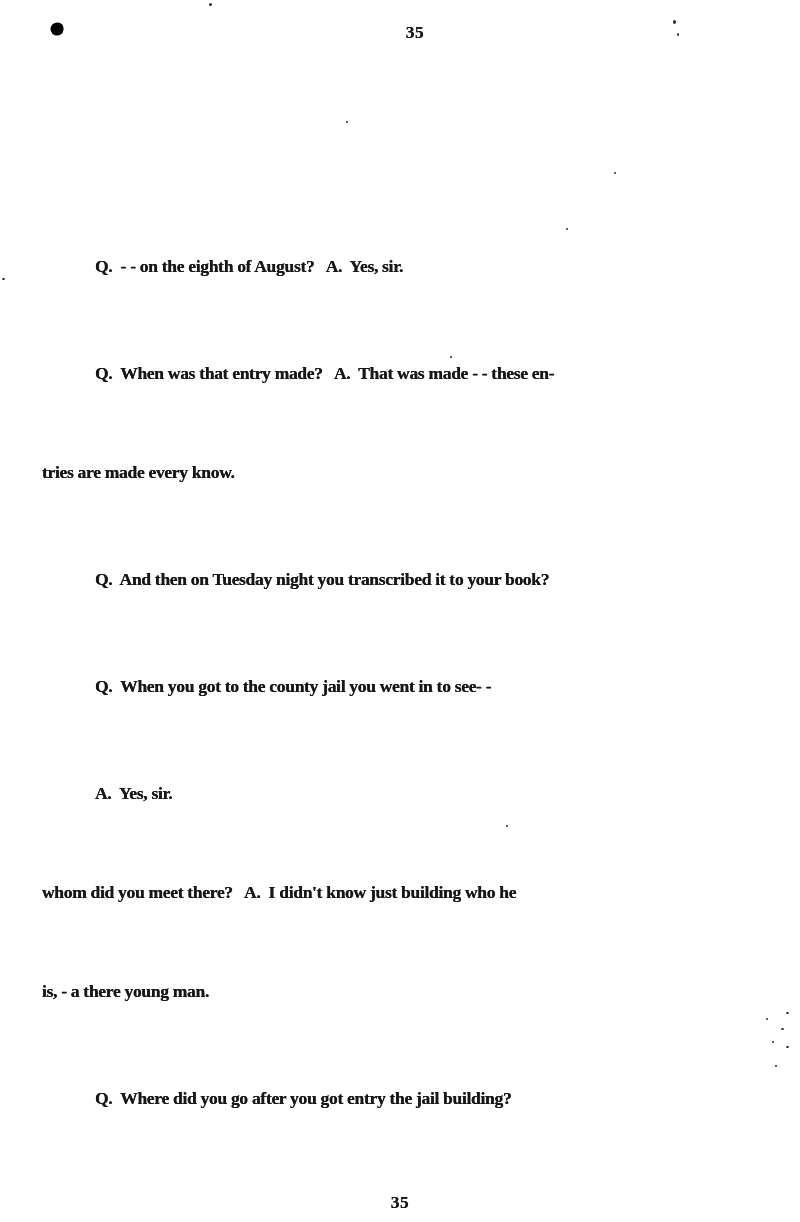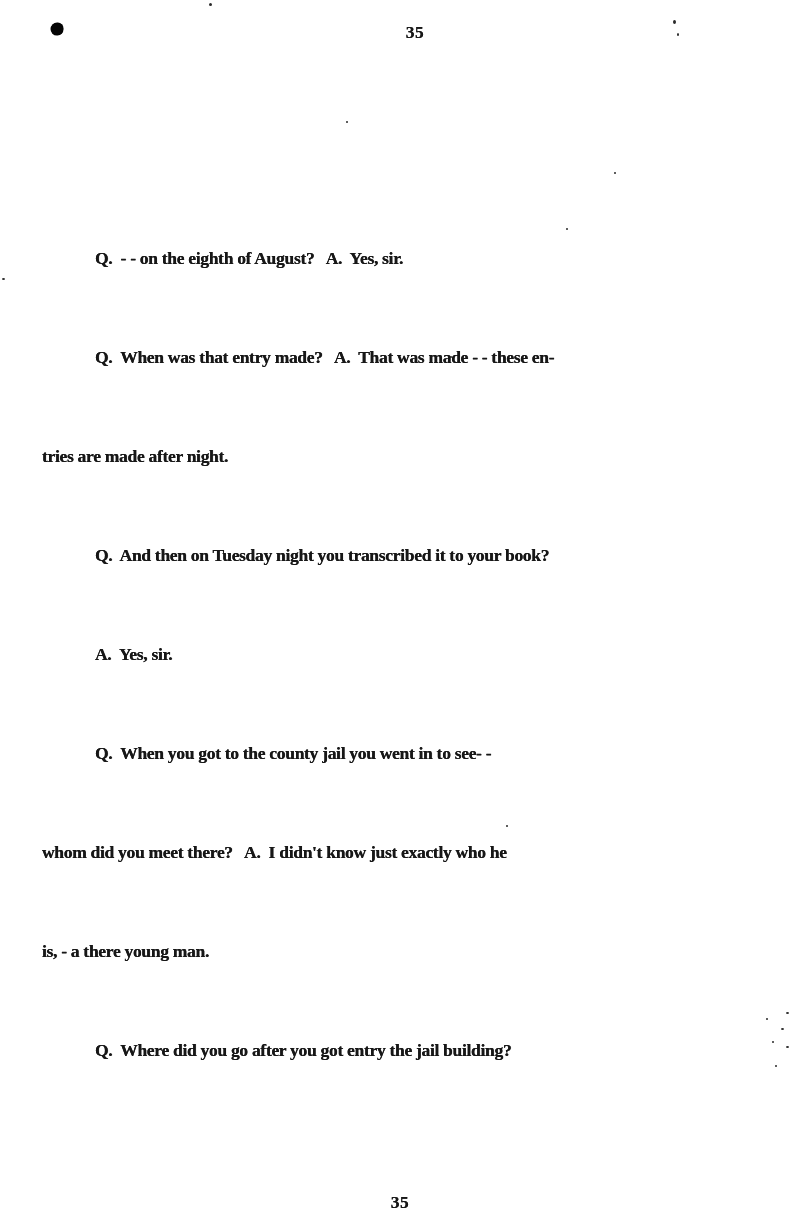--- a/index.html
+++ b/index.html
@@ -31,21 +31,21 @@
     left: 42px;
     width: 758px;
     font-size: 17.5px;
     font-weight: 700;
     line-height: 33px;
     letter-spacing: -0.3px;
     white-space: pre;
     text-shadow: 0 0 0.6px rgba(0,0,0,0.85), 0.4px 0.4px 0 rgba(0,0,0,0.25);
   }
   .line { height: 33px; }
-  .line.indent { padding-left: 53px; }
+  .line.indent { padding-left: 53px; margin-top: 8px; }
   .ink-blob {
     position: absolute;
     left: 51px;
     top: 23px;
     width: 12px;
     height: 12px;
     background: #050505;
     border-radius: 54% 46% 48% 52%;
     box-shadow: 0 0 0 0.5px #050505;
   }
@@ -60,25 +60,25 @@
 
 <div class="page">
 
   <div class="ink-blob"></div>
 
   <div class="page-num top">35</div>
 
   <div class="body-text">
     <div class="line indent">Q.  - - on the eighth of August?   A.  Yes, sir.</div>
     <div class="line indent">Q.  When was that entry made?   A.  That was made - - these en-</div>
-    <div class="line">tries are made after night.</div>
+    <div class="line">tries are made every know.</div>
     <div class="line indent">Q.  And then on Tuesday night you transcribed it to your book?</div>
+    <div class="line indent">Q.  When you got to the county jail you went in to see- -</div>
     <div class="line indent">A.  Yes, sir.</div>
-    <div class="line indent">Q.  When you got to the county jail you went in to see- -</div>
-    <div class="line">whom did you meet there?   A.  I didn't know just exactly who he</div>
+    <div class="line">whom did you meet there?   A.  I didn't know just building who he</div>
     <div class="line">is, - a there young man.</div>
     <div class="line indent">Q.  Where did you go after you got entry the jail building?</div>
     
     
     
     
     
     
     
     

